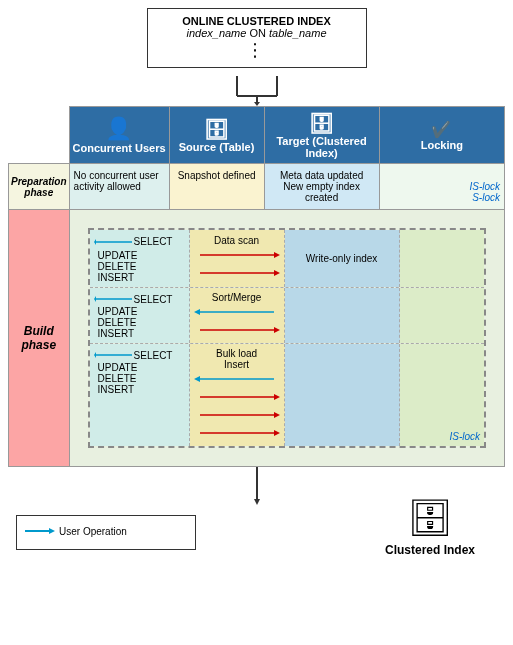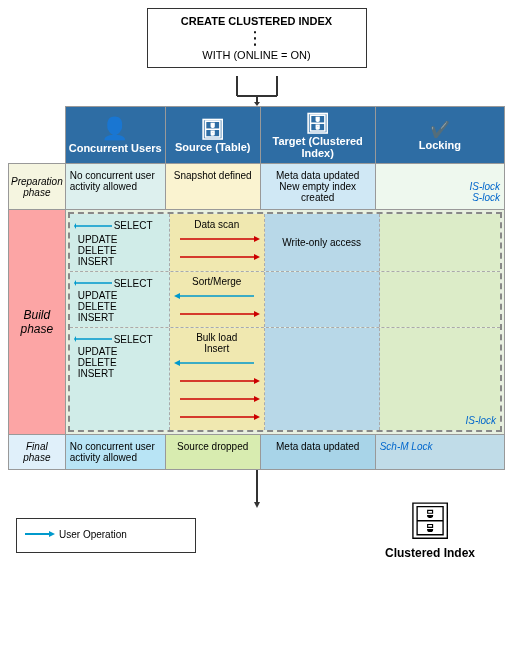--- a/index.html
+++ b/index.html
@@ -66,40 +66,45 @@
       padding: 4px 2px;
     }
 
     .phase-td {
       font-style: italic;
       font-size: 10px;
       background: #f5f5e0;
       text-align: center;
       width: 48px;
       padding: 4px 2px;
+      font-weight: bold;
     }
     .phase-td.build-phase { background: #e8f2e8; }
 
     .concurrent-cell { background: #e0f5f5; width: 100px; padding: 6px 4px; }
     .source-cell { background: #fff8e0; width: 95px; padding: 6px 8px; }
     .target-cell { background: #e0f0f8; width: 115px; padding: 6px 4px; }
     .locking-cell { background: #f5ffe0; padding: 6px 4px; min-width: 65px; }
 
     .crud-text { line-height: 1.6; }
   </style>
 </head>
 <body>
 
 <div class="main-container">
 
   <div style="display:flex; justify-content:center; margin-bottom:4px;">
     <div class="sql-box">
-      <div class="line1">CREATE CLUSTERED INDEX</div>
+      <div class="line1">ONLINE CLUSTERED INDEX</div>
+      <div>
+        <span style="font-style:italic;">index_name</span>
+        <span> ON </span>
+        <span style="font-style:italic;">table_name</span>
+      </div>
       <div style="font-size:18px; letter-spacing:3px;">⋮</div>
-      <div>WITH (ONLINE = ON)</div>
     </div>
   </div>
 
   <div style="display:flex; justify-content:center; margin-bottom:0;">
     <svg width="80" height="30">
       <line x1="20" y1="0" x2="20" y2="20" stroke="#333" stroke-width="2"></line>
       <line x1="60" y1="0" x2="60" y2="20" stroke="#333" stroke-width="2"></line>
       <line x1="20" y1="20" x2="60" y2="20" stroke="#333" stroke-width="2"></line>
       <line x1="40" y1="20" x2="40" y2="28" stroke="#333" stroke-width="2"></line>
       <polygon points="37,26 43,26 40,30" fill="#333"></polygon>
@@ -147,21 +152,21 @@
           <div class="lock-text" style="color:#0066cc; font-style:italic;">IS-lock</div>
           <div class="lock-text" style="color:#0066cc; font-style:italic;">S-lock</div>
         </td>
       </tr>
 
       <tr>
         <td class="phase-td build-phase" rowspan="1" style="background:#fca5a5; font-style:italic; font-size:12px; vertical-align:middle;">
           Build<br>phase
         </td>
         <td colspan="4" style="padding:0; background:#e8f0e0;">
-          <div style="border: 2px dashed #888; margin:2px; padding:0;">
+          <div style="border: 2px dashed #888; margin:18px; padding:0;">
 
             <div style="display:flex; border-bottom:1px dashed #aaa;">
               <div style="width:100px; background:#d0ece8; padding:4px; border-right:1px dashed #aaa; font-size:10px;">
                 <div style="display:flex; align-items:center;">
                   <svg width="40" height="14">
                       <line x1="38" y1="7" x2="2" y2="7" stroke="#0099cc" stroke-width="1.5"></line>
                       <polygon points="2,4 2,10 0,7" fill="#0099cc"></polygon>
                     </svg>
                   <span class="crud-text">SELECT</span>
                 </div>
@@ -178,21 +183,21 @@
                     </svg>
                 </div>
                 <div style="text-align:right; margin-top:2px;">
                   <svg width="80" height="14">
                       <line x1="0" y1="7" x2="74" y2="7" stroke="#cc0000" stroke-width="1.5"></line>
                       <polygon points="74,4 74,10 80,7" fill="#cc0000"></polygon>
                     </svg>
                 </div>
               </div>
               <div style="width:115px; background:#b8d8e8; padding:4px; border-right:1px dashed #aaa; font-size:10px; text-align:center; vertical-align:middle; display:flex; align-items:center; justify-content:center;">
-                <span>Write-only access</span>
+                <span>Write-only index</span>
               </div>
               <div style="background:#dcecc8; padding:4px; font-size:10px; flex:1;"></div>
             </div>
 
             <div style="display:flex; border-bottom:1px dashed #aaa;">
               <div style="width:100px; background:#d0ece8; padding:4px; border-right:1px dashed #aaa; font-size:10px;">
                 <div style="display:flex; align-items:center;">
                   <svg width="40" height="14">
                       <line x1="38" y1="7" x2="2" y2="7" stroke="#0099cc" stroke-width="1.5"></line>
                       <polygon points="2,4 2,10 0,7" fill="#0099cc"></polygon>
@@ -264,37 +269,20 @@
               </div>
               <div style="width:115px; background:#b8d8e8; padding:4px; border-right:1px dashed #aaa; font-size:10px;"></div>
               <div style="background:#dcecc8; padding:4px; font-size:10px; flex:1; display:flex; align-items:flex-end; justify-content:flex-end;">
                 <span style="color:#0066cc; font-style:italic; font-size:10px;">IS-lock</span>
               </div>
             </div>
           </div>
         </td>
       </tr>
 
-      <tr>
-        <td class="phase-td" style="background:#e0f0fa; font-style:italic; font-size:10px; vertical-align:middle;">
-          Final<br>phase
-        </td>
-        <td style="background:#b8e4f5; padding:6px 4px; font-size:10px; width:100px;">
-          <span>No concurrent user activity allowed</span>
-        </td>
-        <td style="background:#d8ecb0; padding:6px 4px; font-size:10px; text-align:center; width:95px;">
-          <span>Source dropped</span>
-        </td>
-        <td style="background:#a8d4e8; padding:6px 4px; font-size:10px; text-align:center; width:115px;">
-          <span>Meta data updated</span>
-        </td>
-        <td style="background:#c0dce8; padding:6px 4px; font-size:10px; color:#0066cc; font-style:italic;">
-          <span>Sch-M Lock</span>
-        </td>
-      </tr>
     </tbody>
   </table>
 
   <div style="display:flex; justify-content:center; margin-top:0;">
     <svg width="20" height="40">
       <line x1="10" y1="0" x2="10" y2="34" stroke="#333" stroke-width="2"></line>
       <polygon points="7,32 13,32 10,38" fill="#333"></polygon>
     </svg>
   </div>
 

